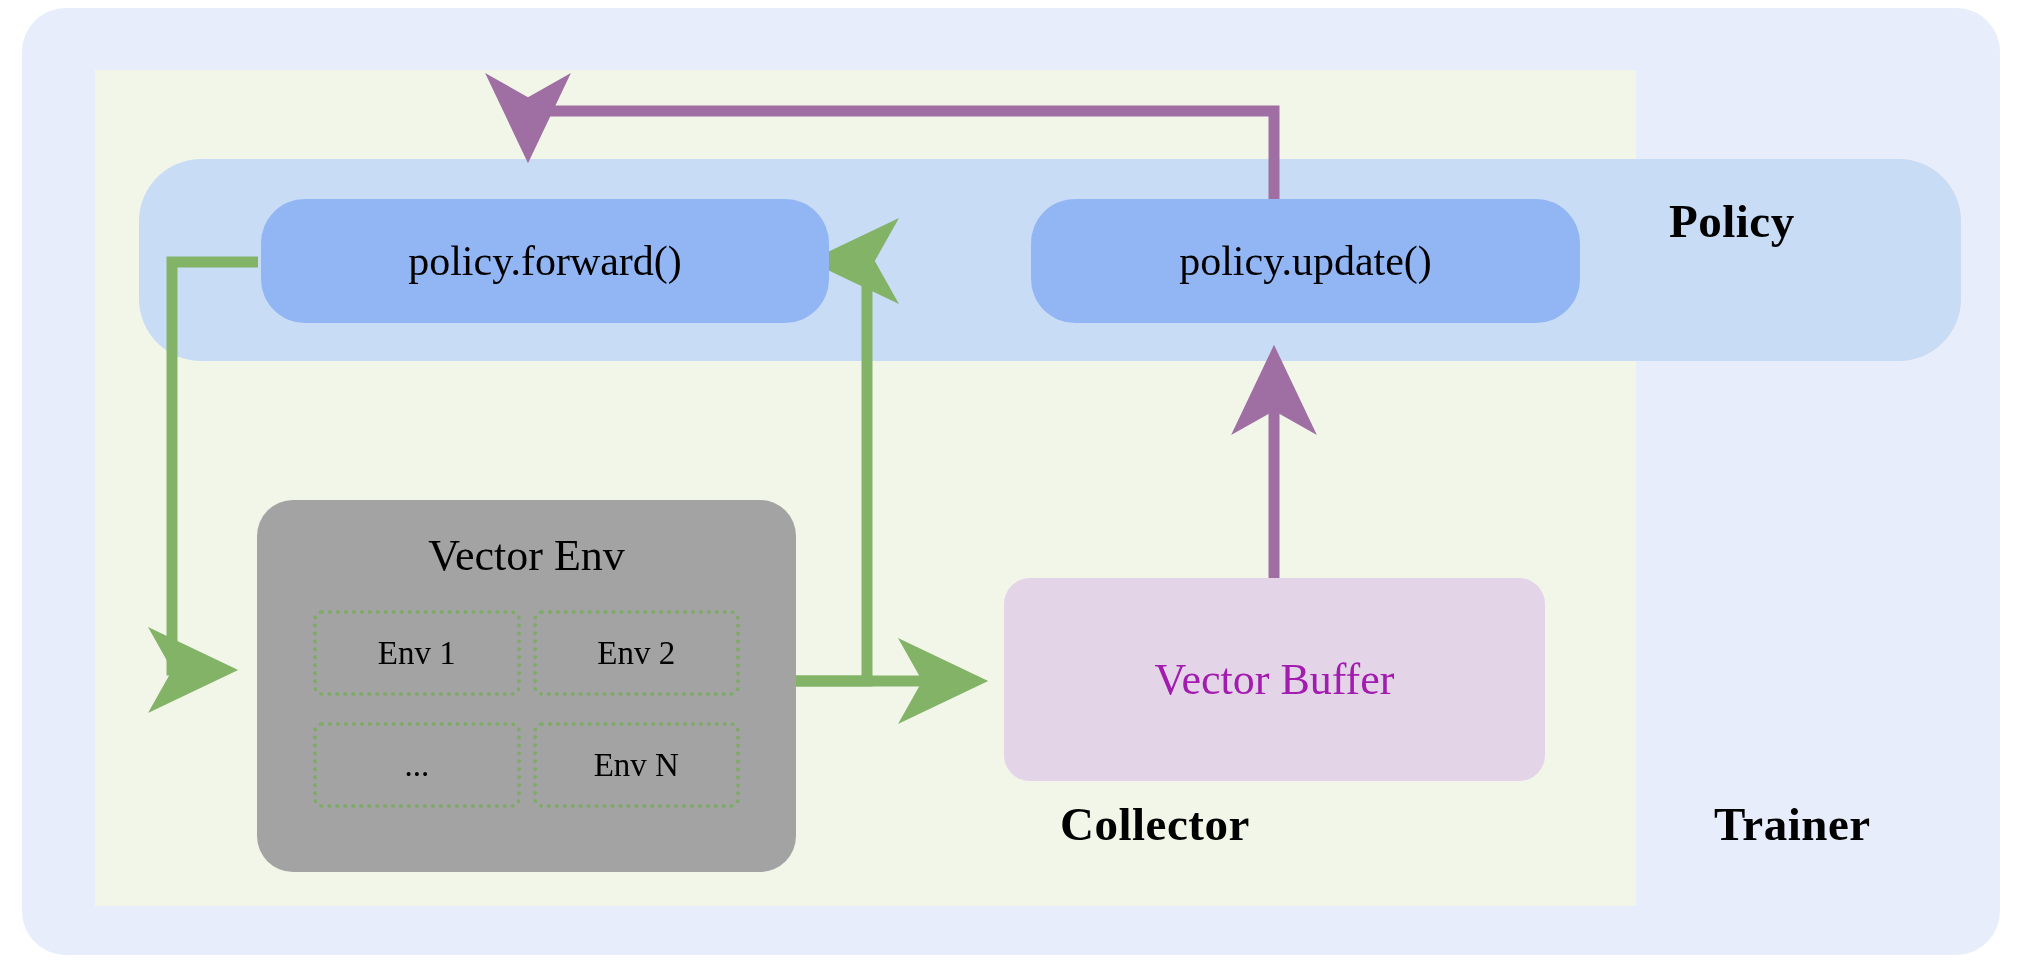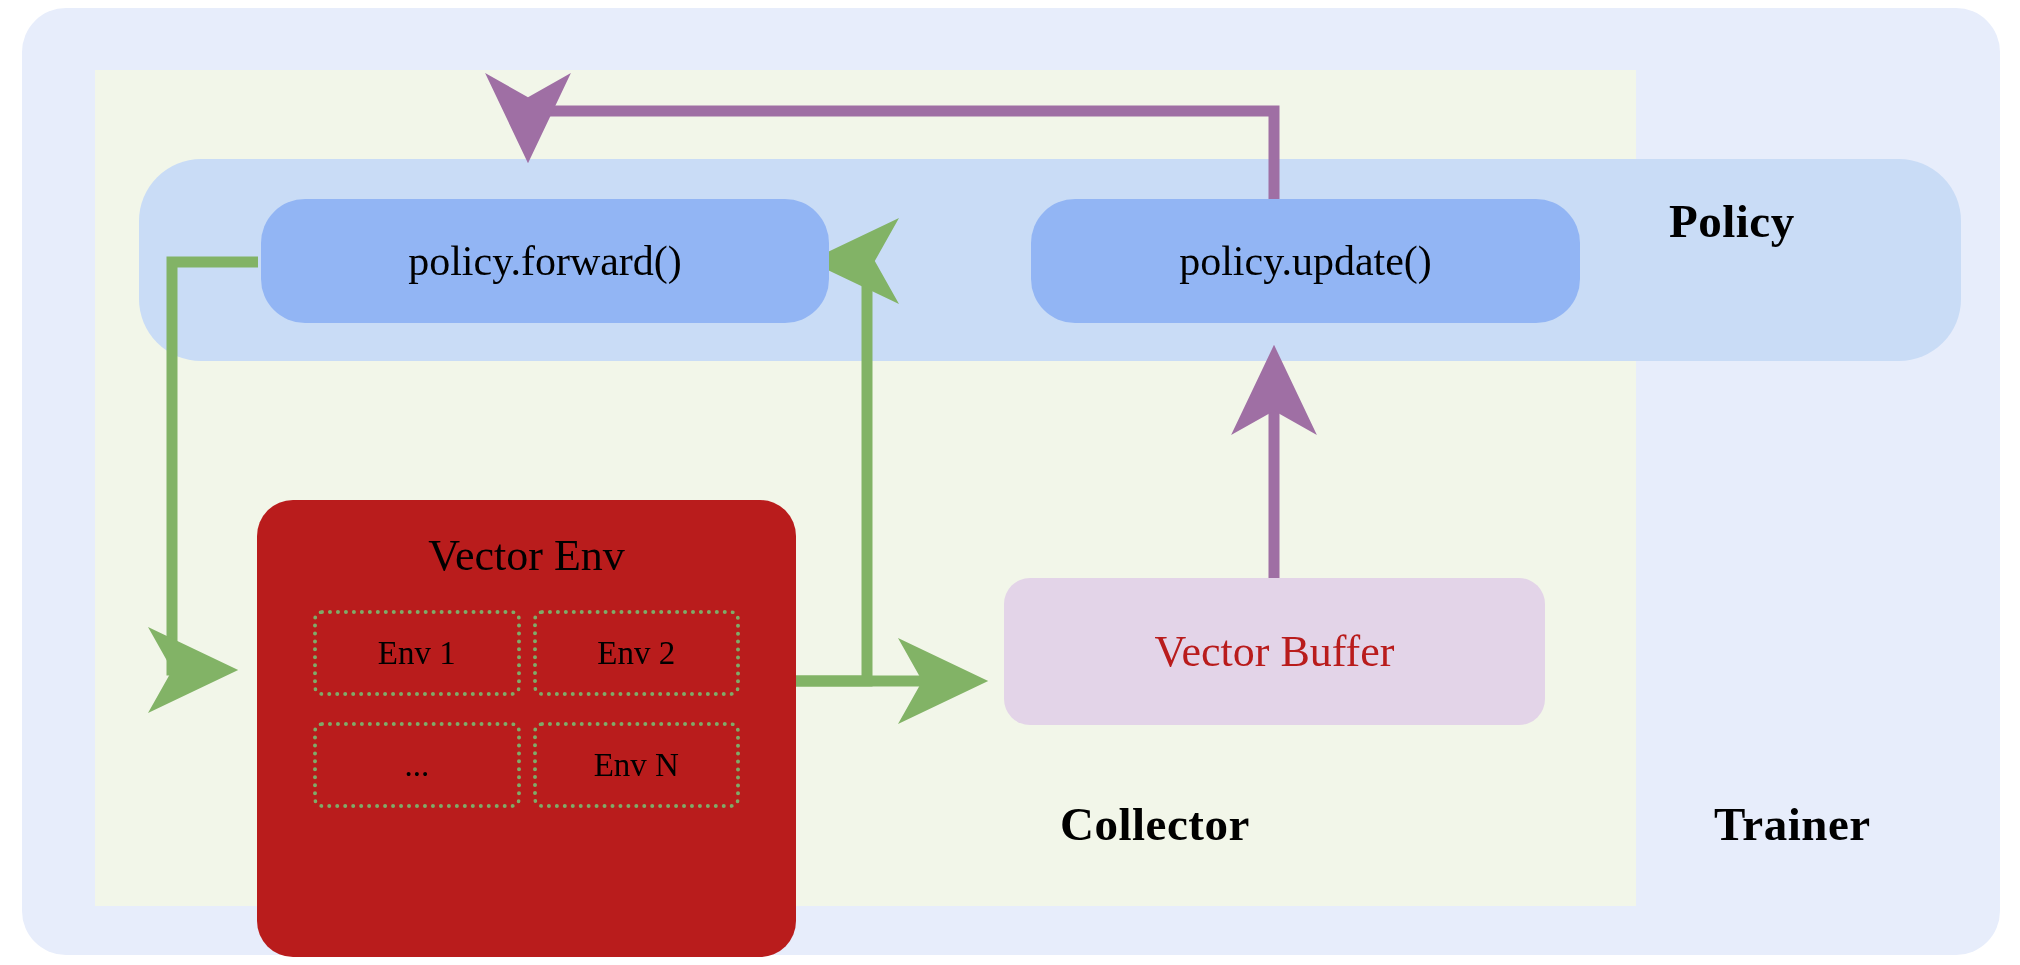--- a/index.html
+++ b/index.html
@@ -36,44 +36,44 @@
   .pill{
     position:absolute;background:#92b5f4;border-radius:44px;
     display:flex;align-items:center;justify-content:center;
     color:#000;font-size:42px;font-family:"Liberation Serif",serif;
   }
   .pill-forward{left:261px;top:199px;width:568px;height:124px;}
   .pill-update {left:1031px;top:199px;width:549px;height:124px;}
 
   
   .vecenv-box{
-    position:absolute;left:257px;top:500px;width:539px;height:457px;
-    background:#b91c1c;border-radius:36px;
+    position:absolute;left:257px;top:500px;width:539px;height:372px;
+    background:#a3a3a3;border-radius:36px;
   }
   .vecenv-title{
     position:absolute;left:0;top:30px;width:539px;text-align:center;
     font-size:44px;color:#000;
   }
   .env-grid{
     position:absolute;left:0;top:110px;width:539px;
     display:grid;grid-template-columns:1fr 1fr;
     row-gap:26px;column-gap:12px;padding:0 56px;box-sizing:border-box;
   }
   .env-cell{
     height:78px;border:4px dotted #7fab68;border-radius:9px;
     display:flex;align-items:center;justify-content:center;
     font-size:33px;color:#000;background:transparent;
   }
 
   
   .vecbuf-box{
-    position:absolute;left:1004px;top:578px;width:541px;height:147px;
+    position:absolute;left:1004px;top:578px;width:541px;height:203px;
     background:#e3d4e8;border-radius:26px;
     display:flex;align-items:center;justify-content:center;
-    font-size:44px;color:#b91c1c;
+    font-size:44px;color:#a21caf;
   }
 
   
   .arrows{position:absolute;left:0;top:0;width:2020px;height:965px;
           pointer-events:none;overflow:visible;}
 </style>
 </head>
 <body>
 
 <div id="stage">

